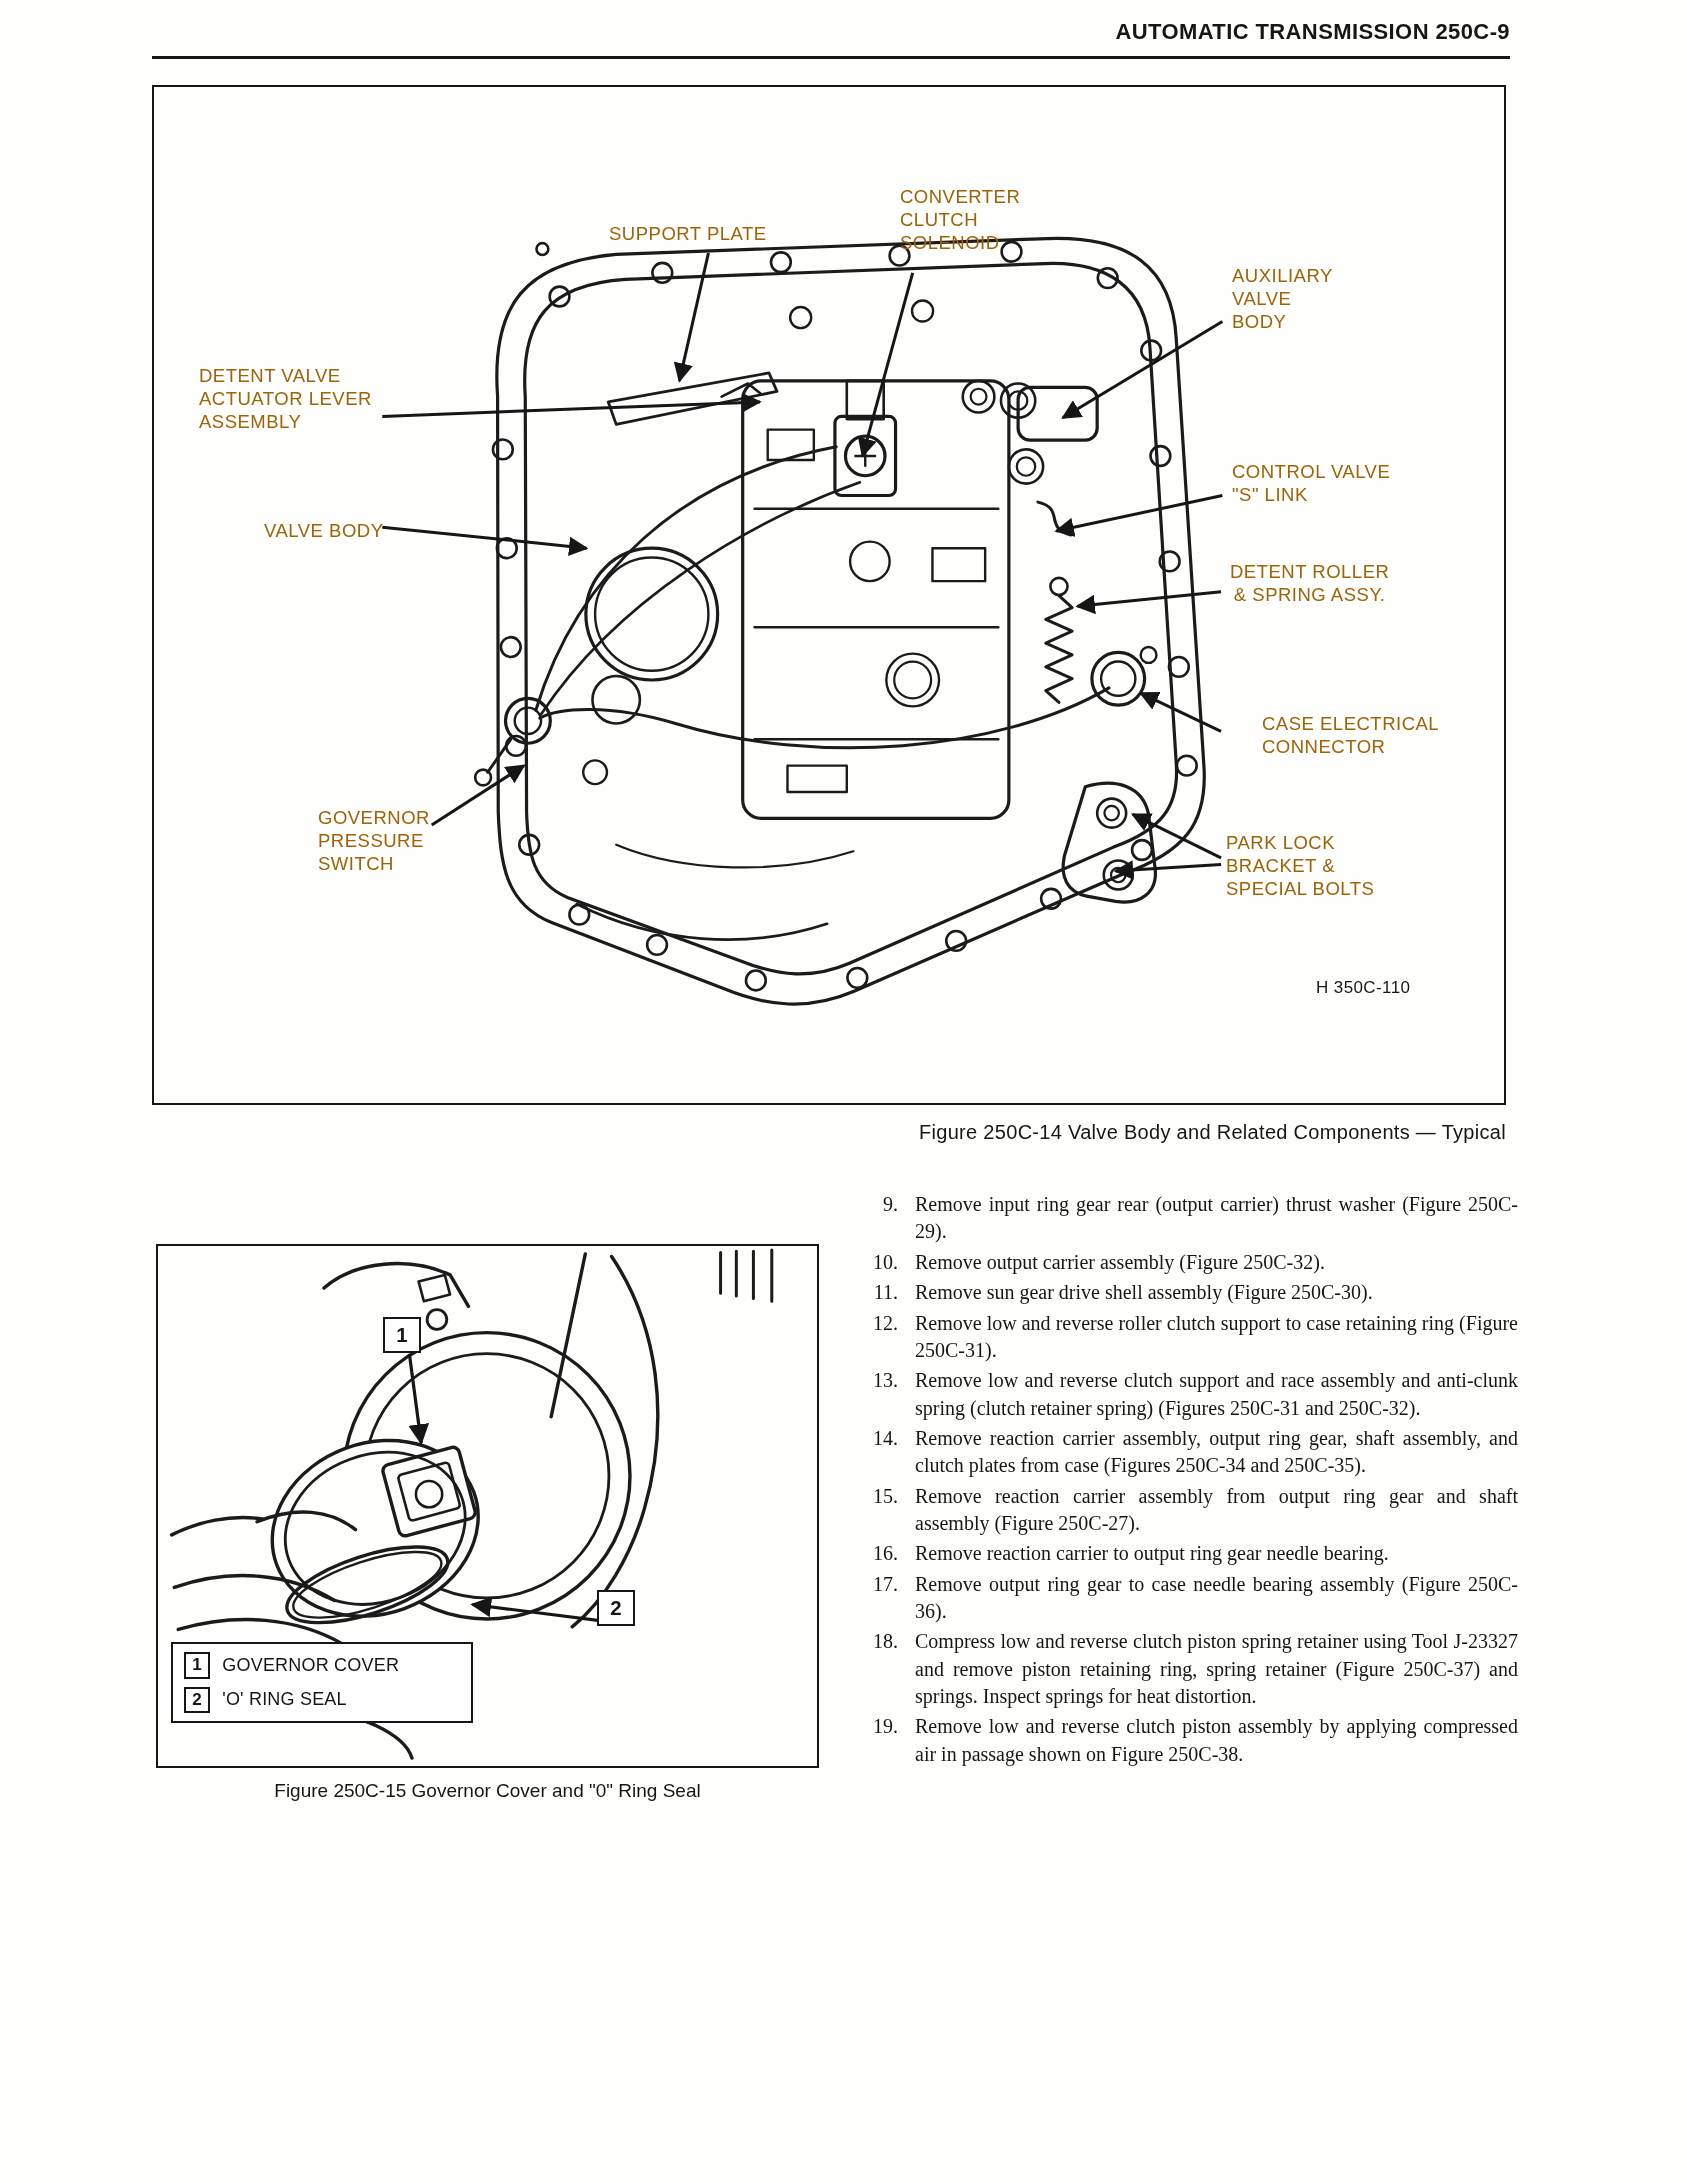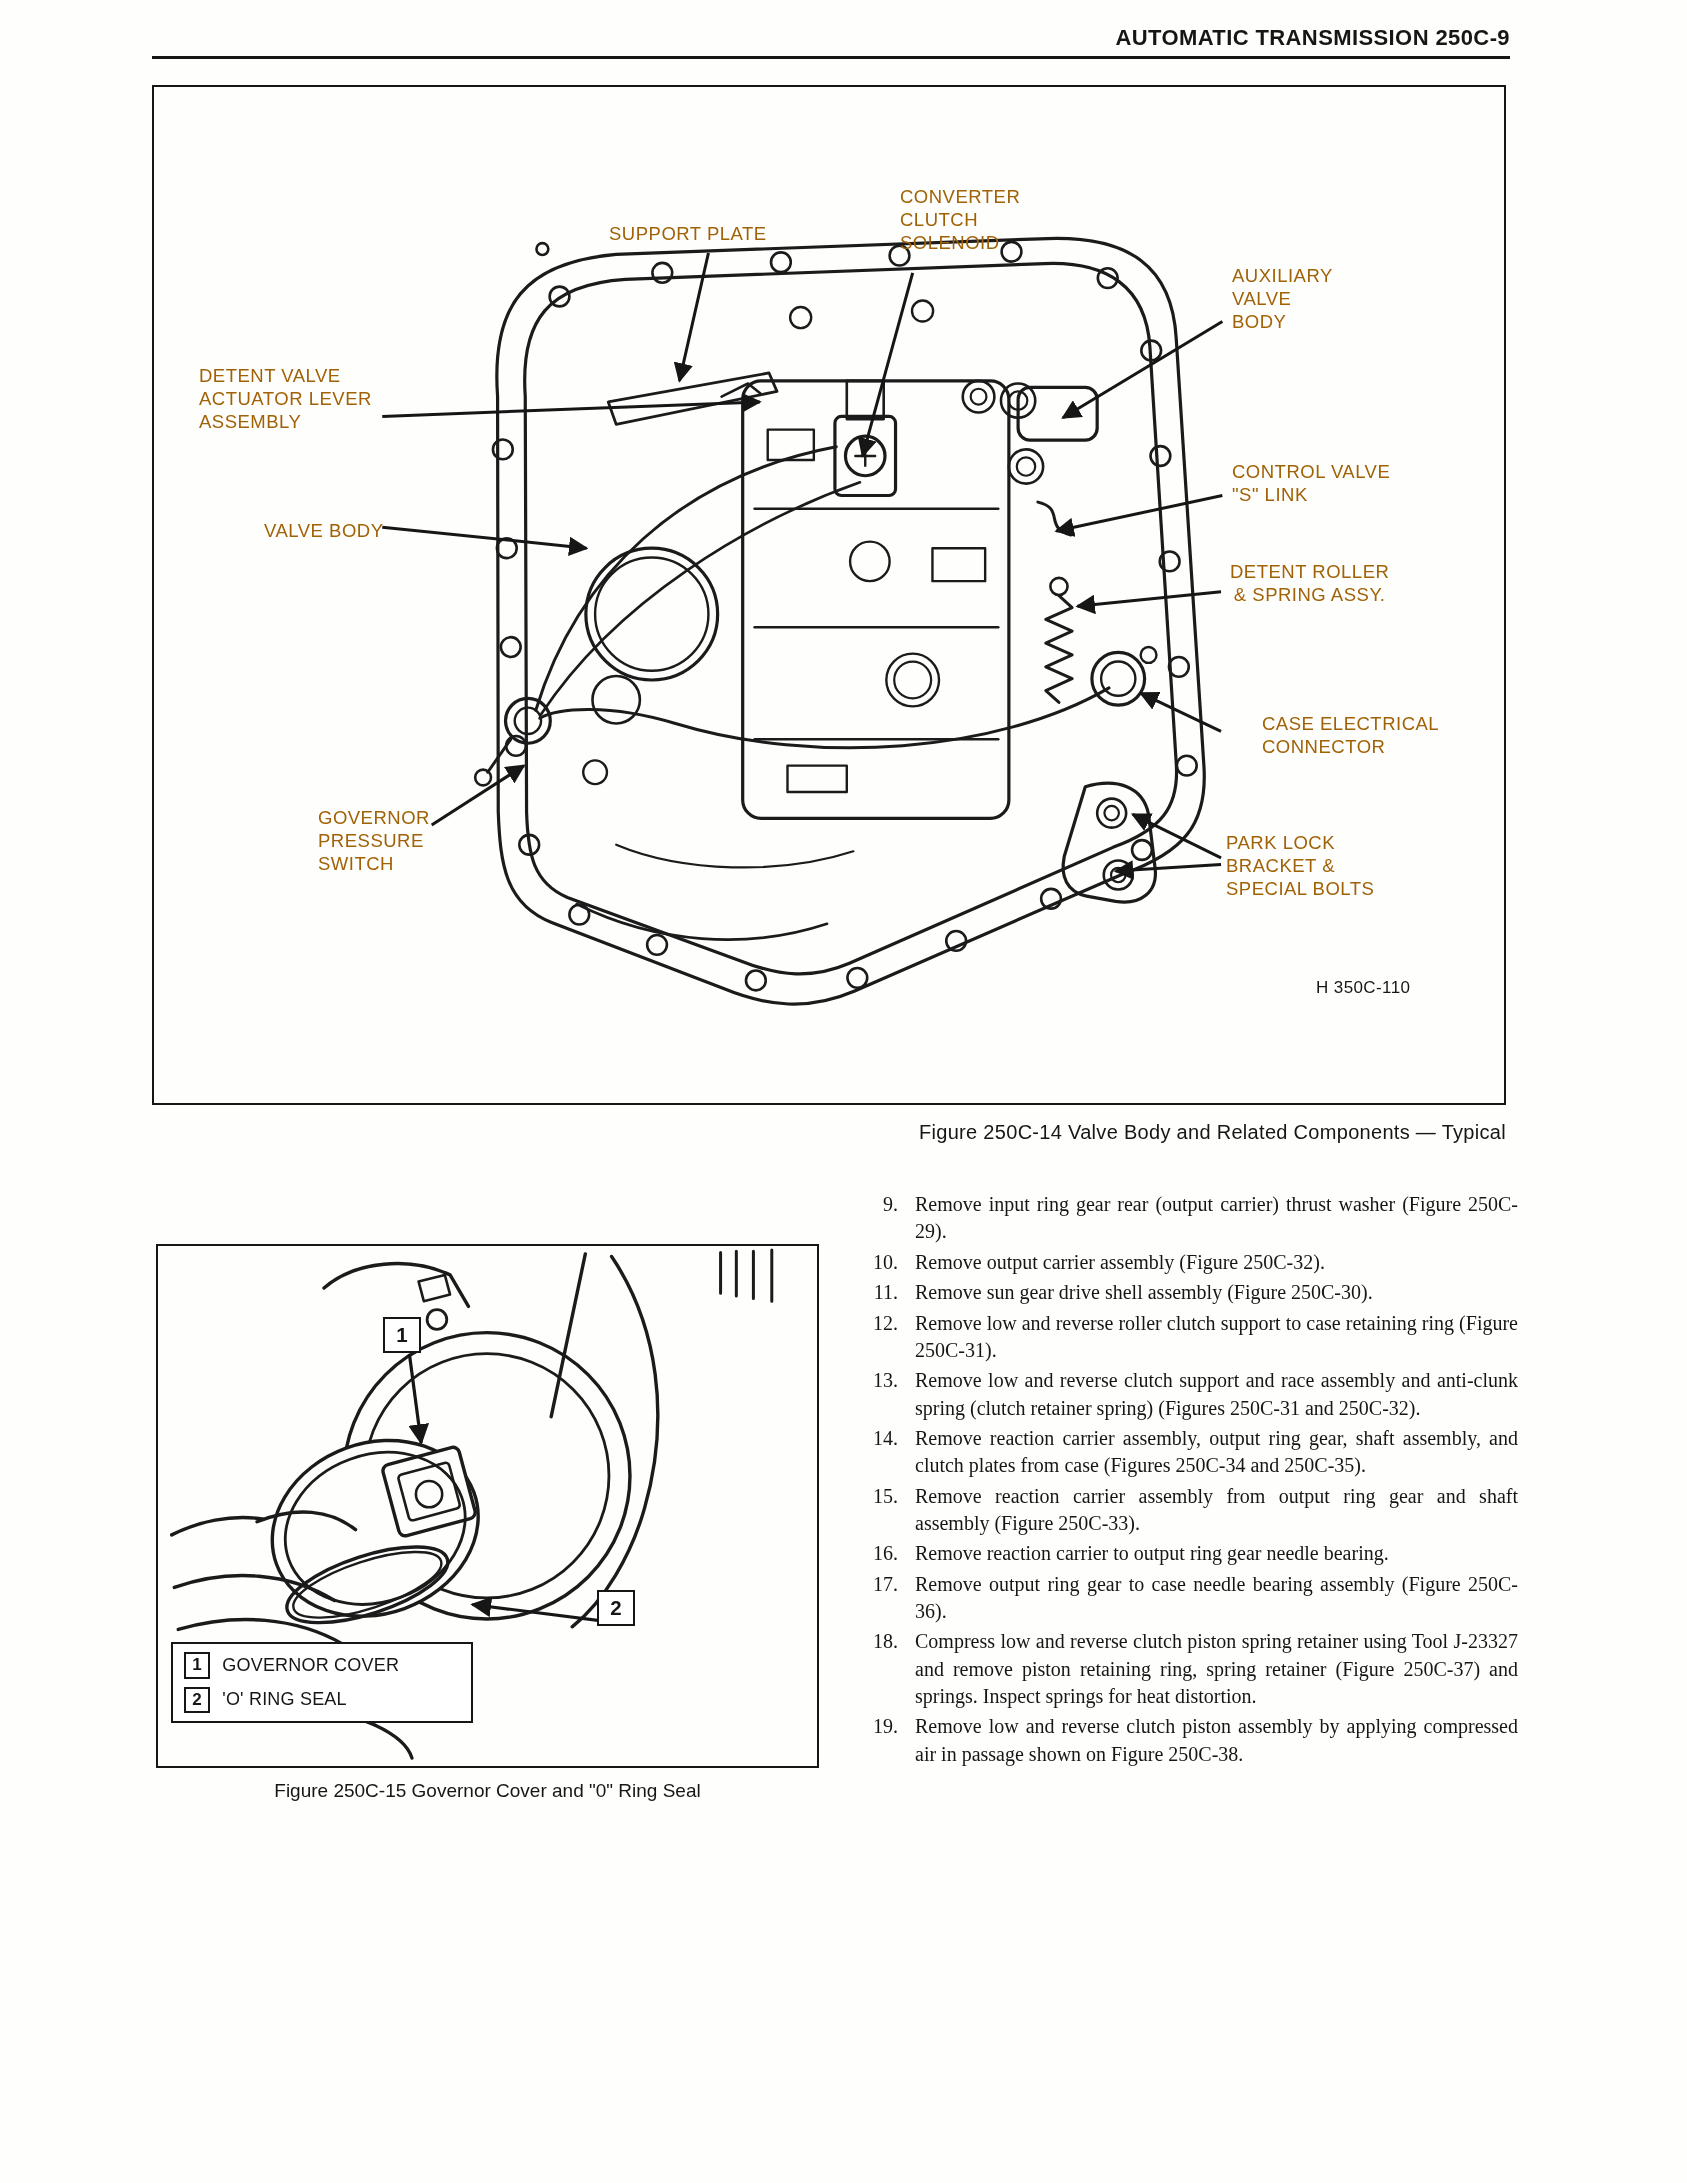--- a/index.html
+++ b/index.html
@@ -6,21 +6,21 @@
   html,body { margin:0; padding:0; }
   body {
     width:1687px; height:2183px;
     background:#fefefc;
     font-family:"Liberation Sans", sans-serif;
     color:#161616;
     position:relative;
     overflow:hidden;
   }
   .hdr {
-    position:absolute; top:25px; left:152px; width:1358px;
+    position:absolute; top:19px; left:152px; width:1358px;
     text-align:right; font-weight:bold; font-size:22px; letter-spacing:0.4px;
   }
   .hdr-rule {
     position:absolute; top:56px; left:152px; width:1358px; height:2.6px; background:#161616;
   }
   .fig1 {
     position:absolute; left:152px; top:85px; width:1354px; height:1020px;
     border:2.6px solid #161616; background:#fefefc;
   }
   .fig1 svg, .fig2 svg { position:absolute; left:0; top:0; width:100%; height:100%; }
@@ -301,21 +301,21 @@
   <div class="step">
     <div class="step-num">13.</div>
     <div class="step-text">Remove low and reverse clutch support and race assembly and anti-clunk spring (clutch retainer spring) (Figures 250C-31 and 250C-32).</div>
   </div>
   <div class="step">
     <div class="step-num">14.</div>
     <div class="step-text">Remove reaction carrier assembly, output ring gear, shaft assembly, and clutch plates from case (Figures 250C-34 and 250C-35).</div>
   </div>
   <div class="step">
     <div class="step-num">15.</div>
-    <div class="step-text">Remove reaction carrier assembly from output ring gear and shaft assembly (Figure 250C-33).</div>
+    <div class="step-text">Remove reaction carrier assembly from output ring gear and shaft assembly (Figure 250C-27).</div>
   </div>
   <div class="step">
     <div class="step-num">16.</div>
     <div class="step-text">Remove reaction carrier to output ring gear needle bearing.</div>
   </div>
   <div class="step">
     <div class="step-num">17.</div>
     <div class="step-text">Remove output ring gear to case needle bearing assembly (Figure 250C-36).</div>
   </div>
   <div class="step">

